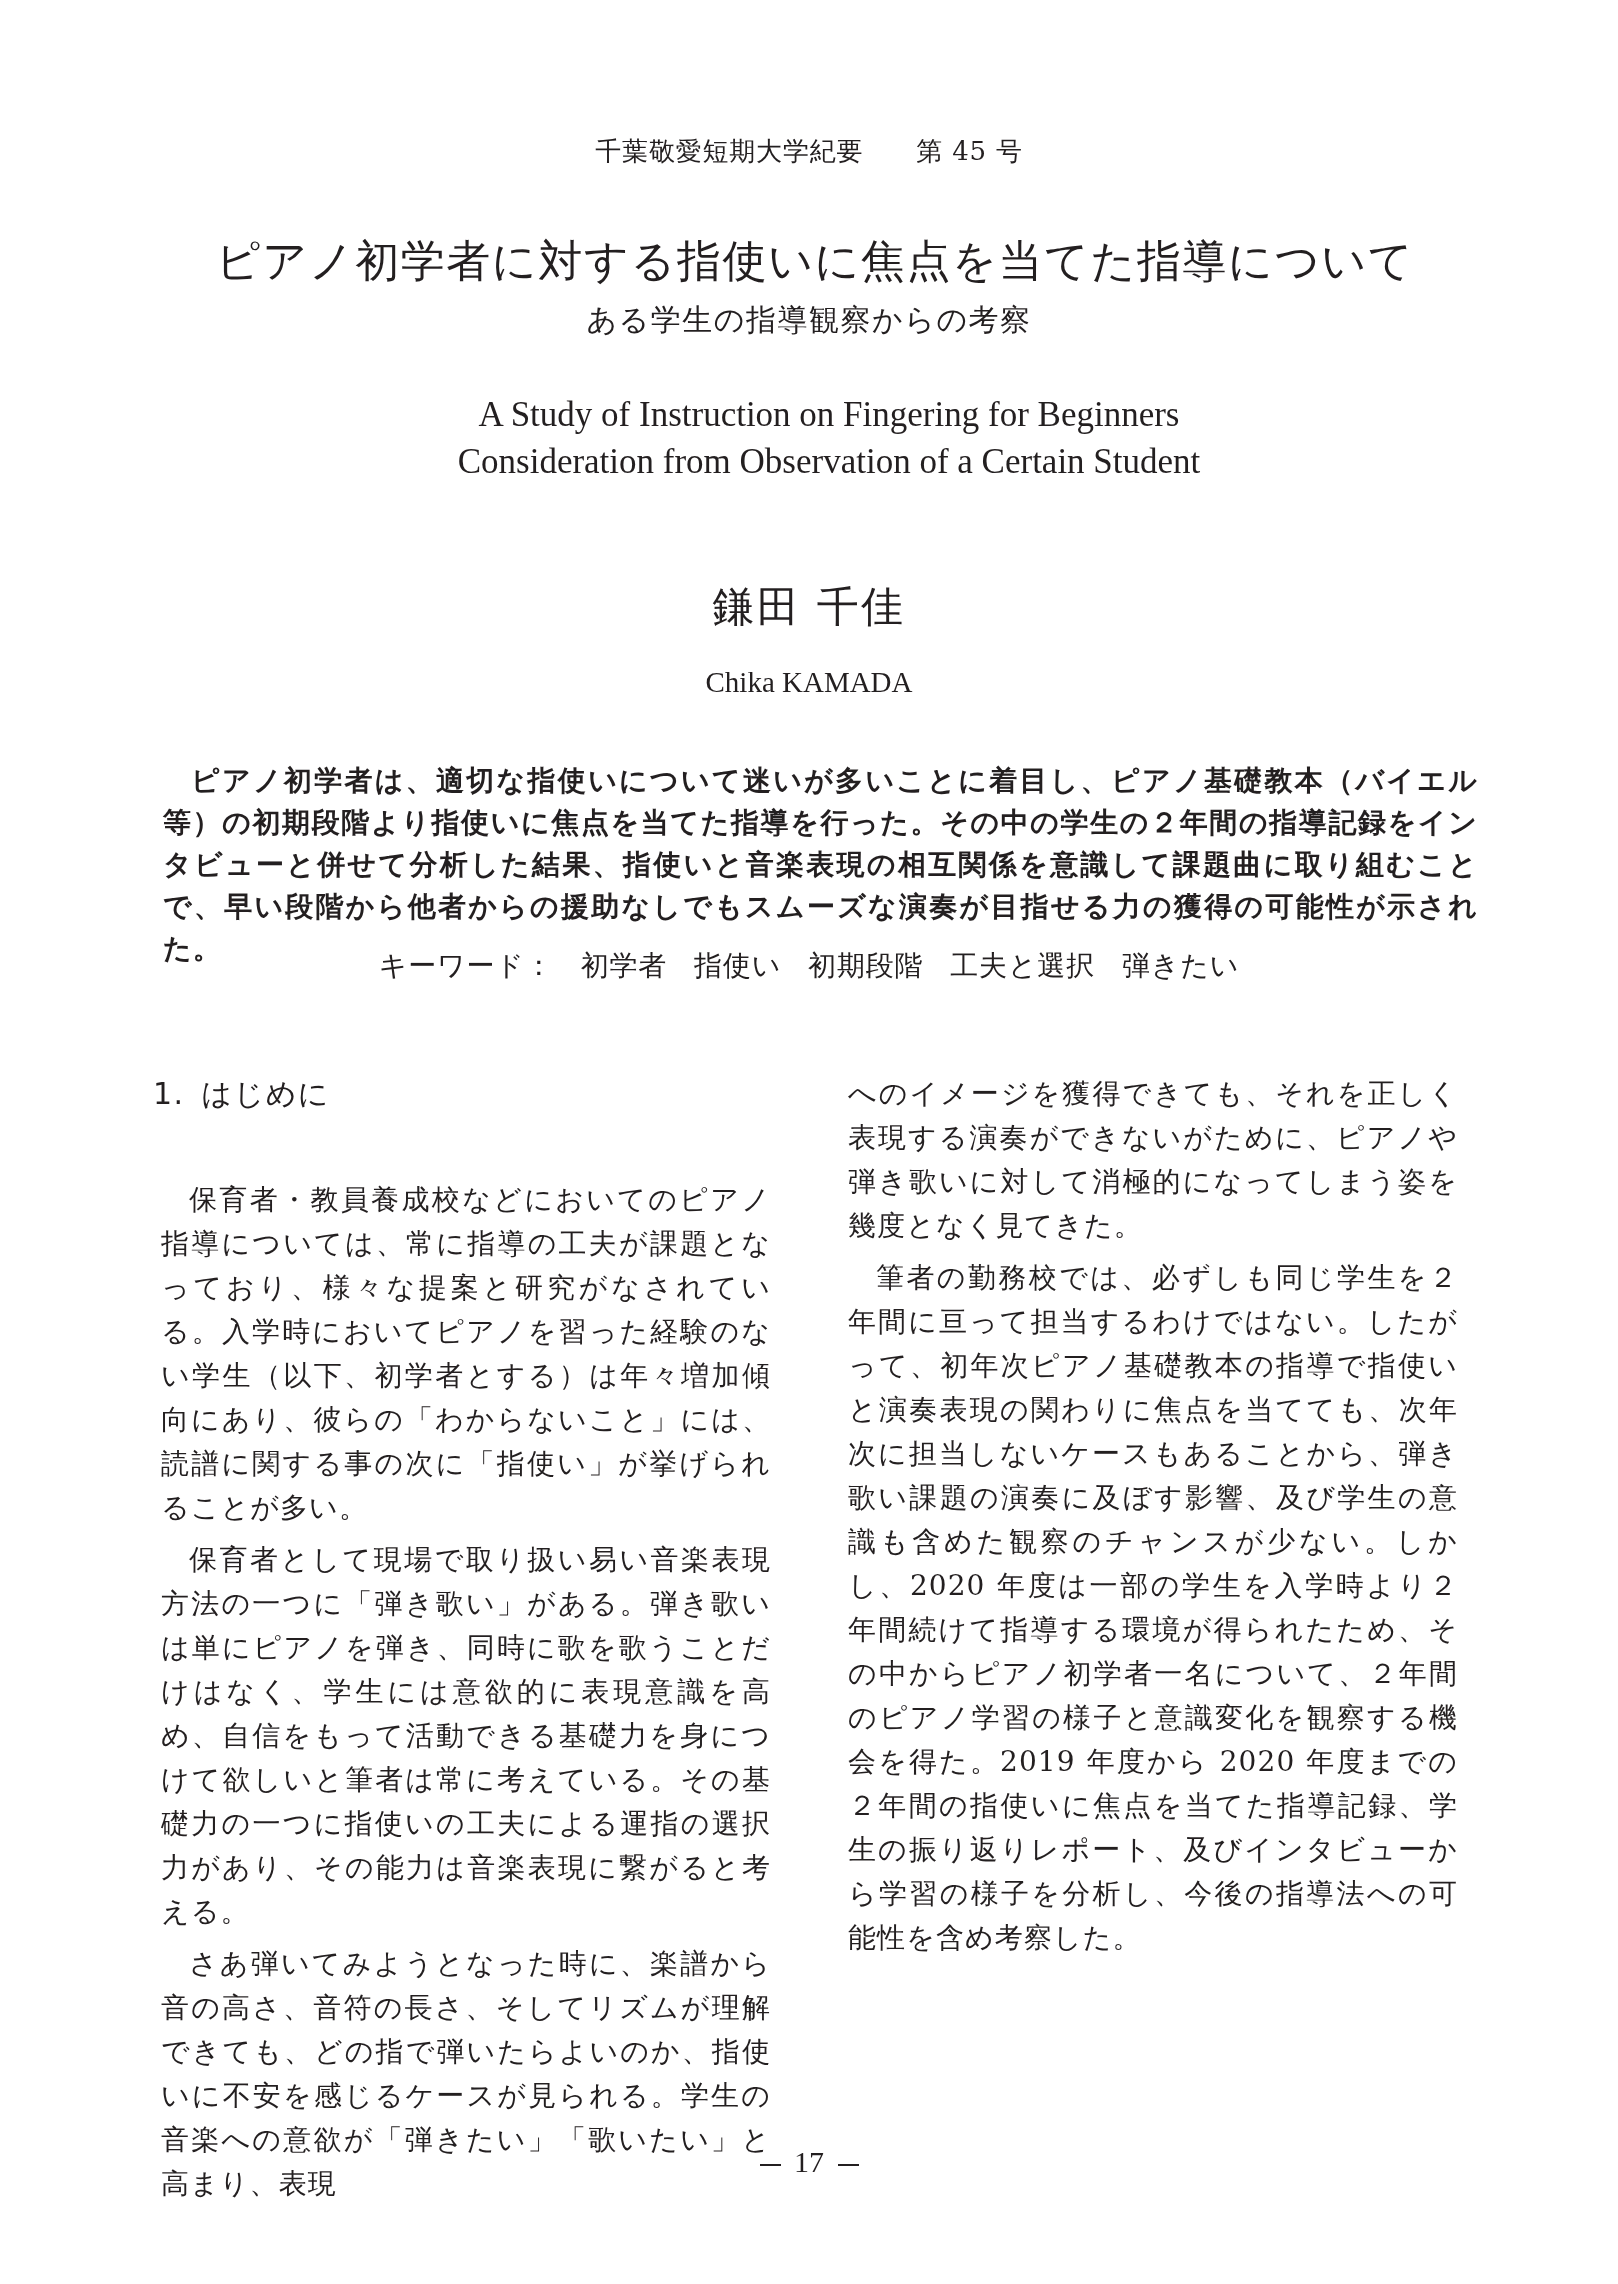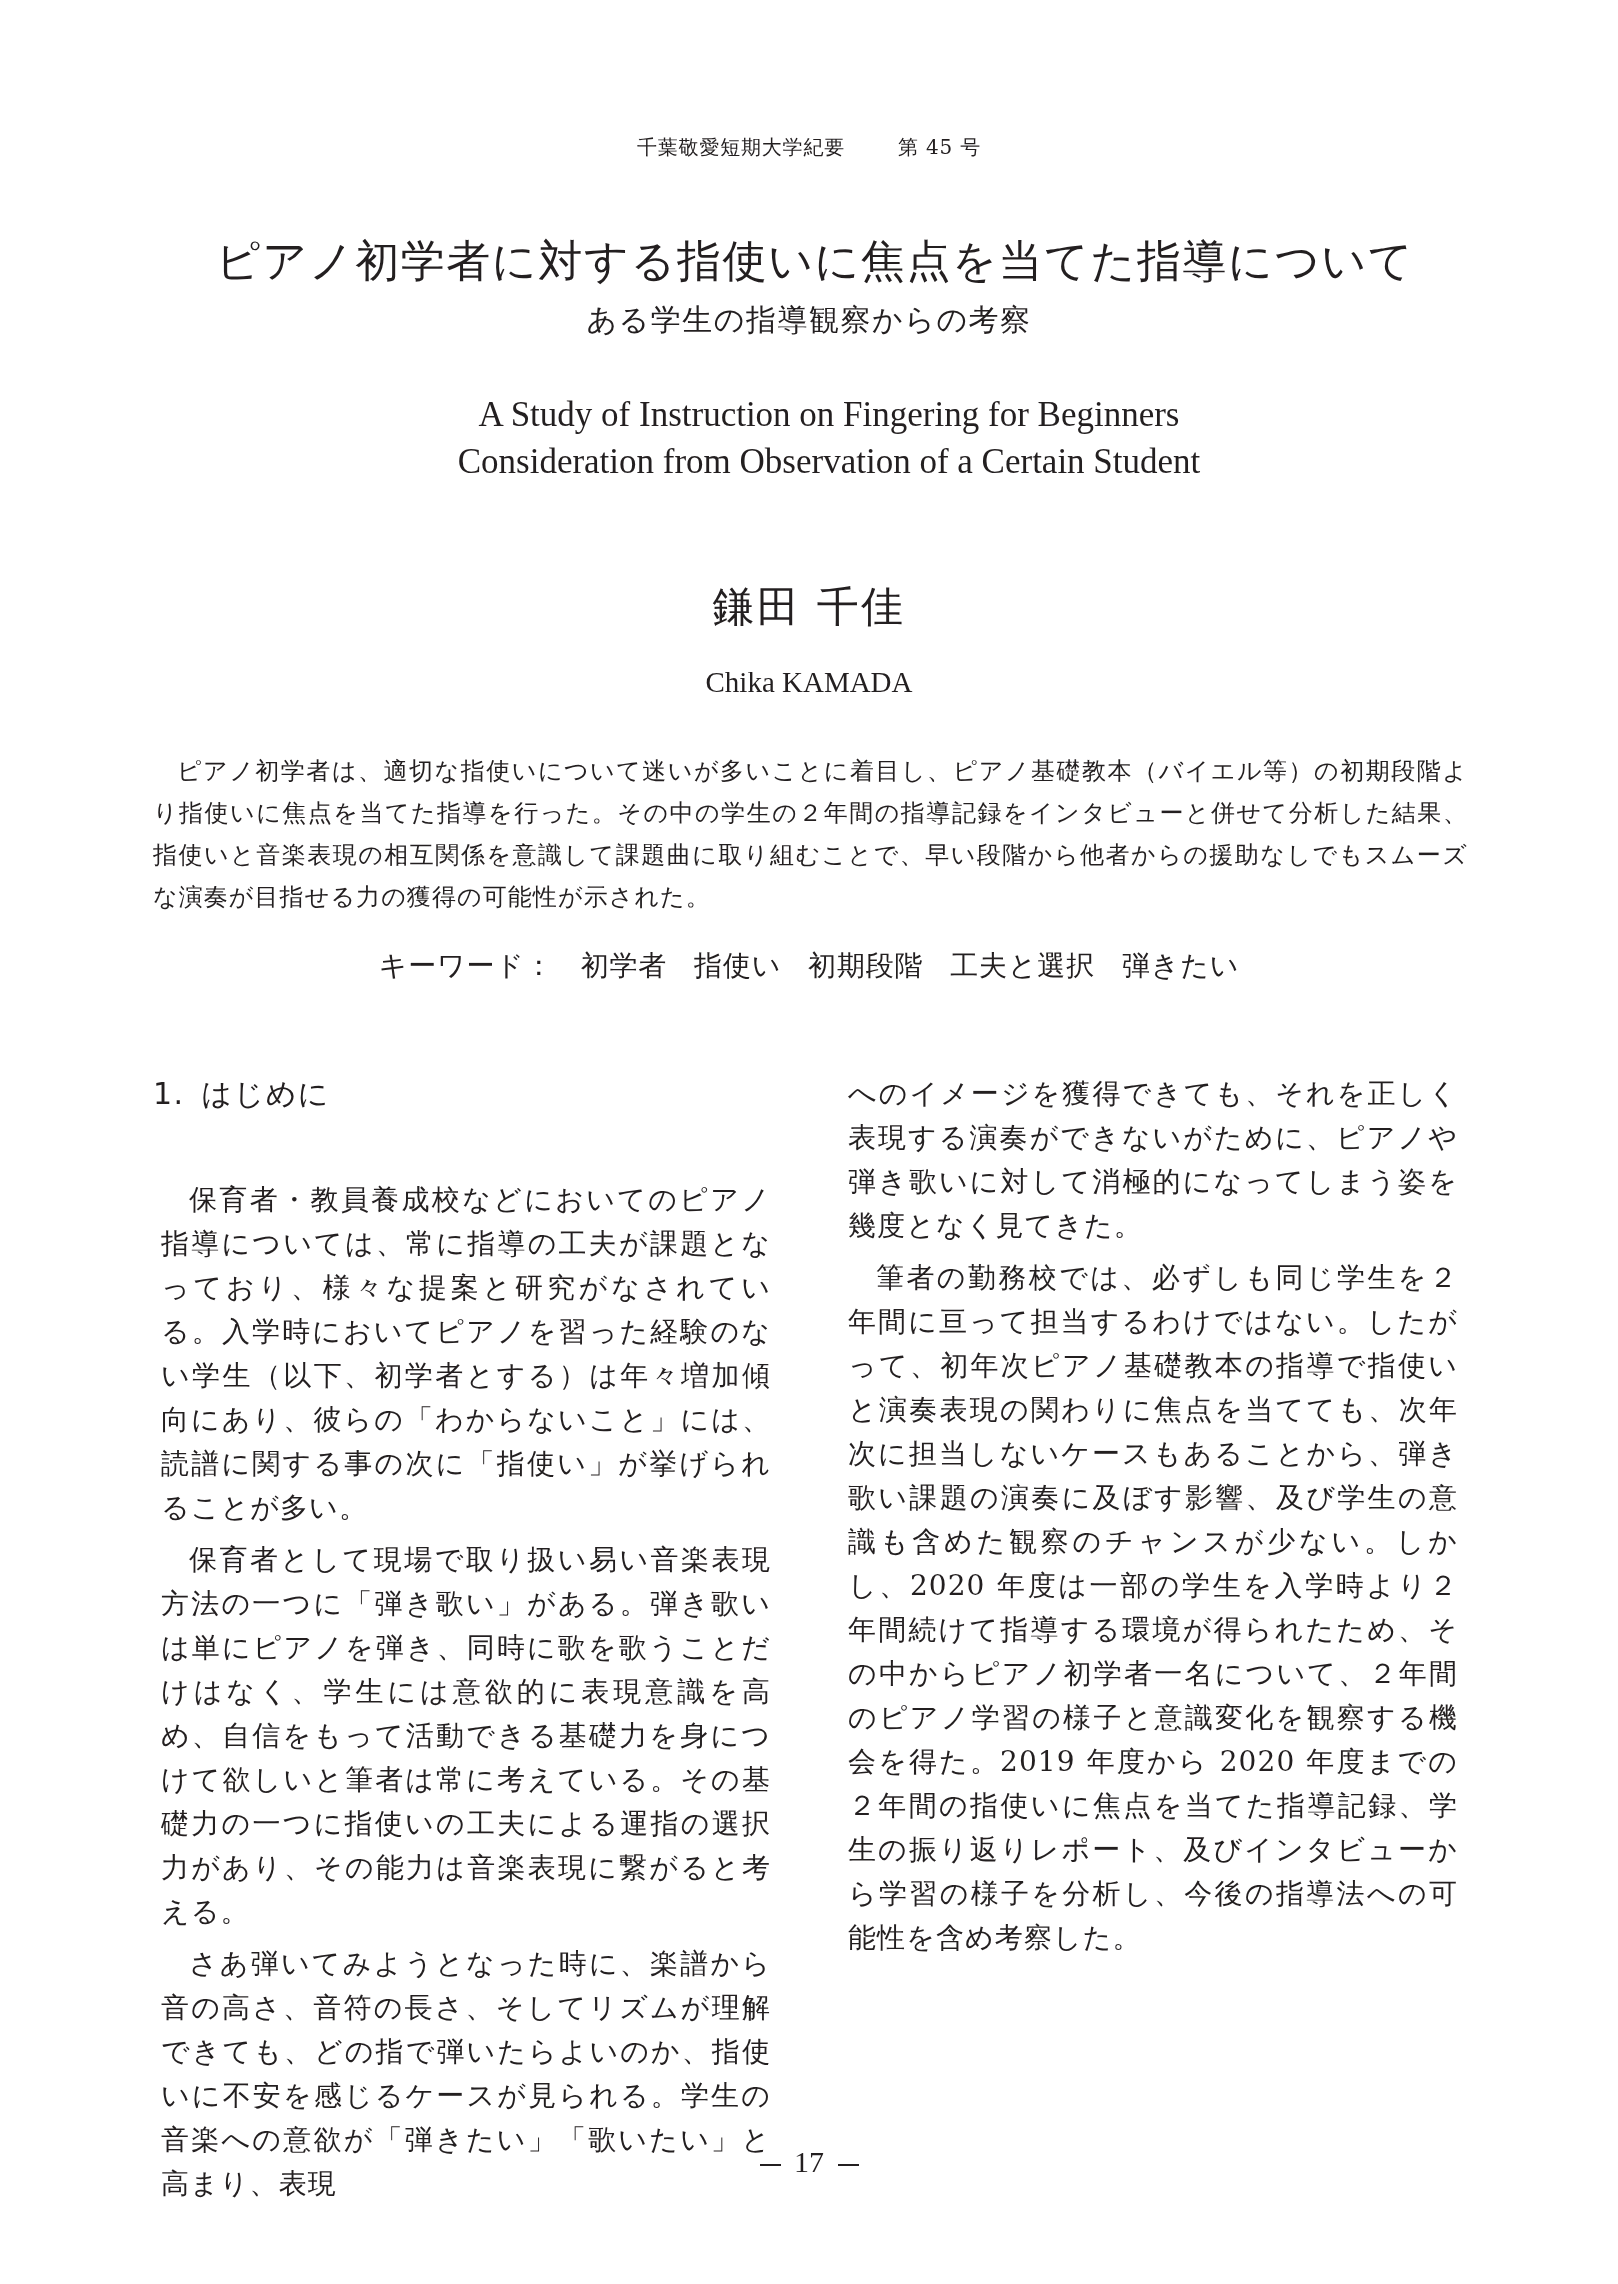--- a/index.html
+++ b/index.html
@@ -4,36 +4,36 @@
 <style>
   html, body { margin: 0; padding: 0; background: #ffffff; }
   body {
     width: 1618px; height: 2284px; position: relative; overflow: hidden;
     color: #231f20;
     font-family: "DejaVu Serif", "Liberation Serif", serif;
   }
   .abs { position: absolute; }
   .center { left: 0; right: 0; text-align: center; }
 
-  .journal-header { top: 134px; font-size: 20px; letter-spacing: 0.8px; }
+  .journal-header { top: 134px; font-size: 26px; letter-spacing: 0.8px; }
   .journal-header span + span { margin-left: 53px; }
 
   .title-ja { top: 232px; font-size: 44px; letter-spacing: 1.5px; font-weight: normal; margin: 0; padding-left: 12px; }
   .subtitle-ja { top: 300px; font-size: 30px; letter-spacing: 1.5px; }
 
   .title-en { top: 391px; font-size: 35px; line-height: 47px; font-family: "Liberation Serif", serif; margin-left: 40px; }
   .title-en div { white-space: nowrap; }
 
   .author-ja { top: 579px; font-size: 42px; letter-spacing: 2.3px; }
   .author-en { top: 666px; font-size: 29px; font-family: "Liberation Serif", serif; }
 
   .abstract {
     top: 750px; left: 153px; width: 1315px;
-    font-size: 24px; line-height: 42px; letter-spacing: 1.1px;
-    text-align: justify; text-indent: 1em; margin: 0;
+    font-size: 28px; line-height: 42px; letter-spacing: 1.1px;
+    text-align: justify; text-indent: 1em; margin: 10px; font-weight: bold;
   }
   .keywords { top: 947px; font-size: 28px; letter-spacing: 0.8px; }
   .keywords .kw { margin-left: 27px; }
   .keywords .kw:first-of-type { margin-left: 0; }
 
   .col {
     width: 626px; font-size: 28px; line-height: 44px;
     letter-spacing: 1.1px; text-align: justify;
   }
   .col p { margin: 8px; text-indent: 1em; }

